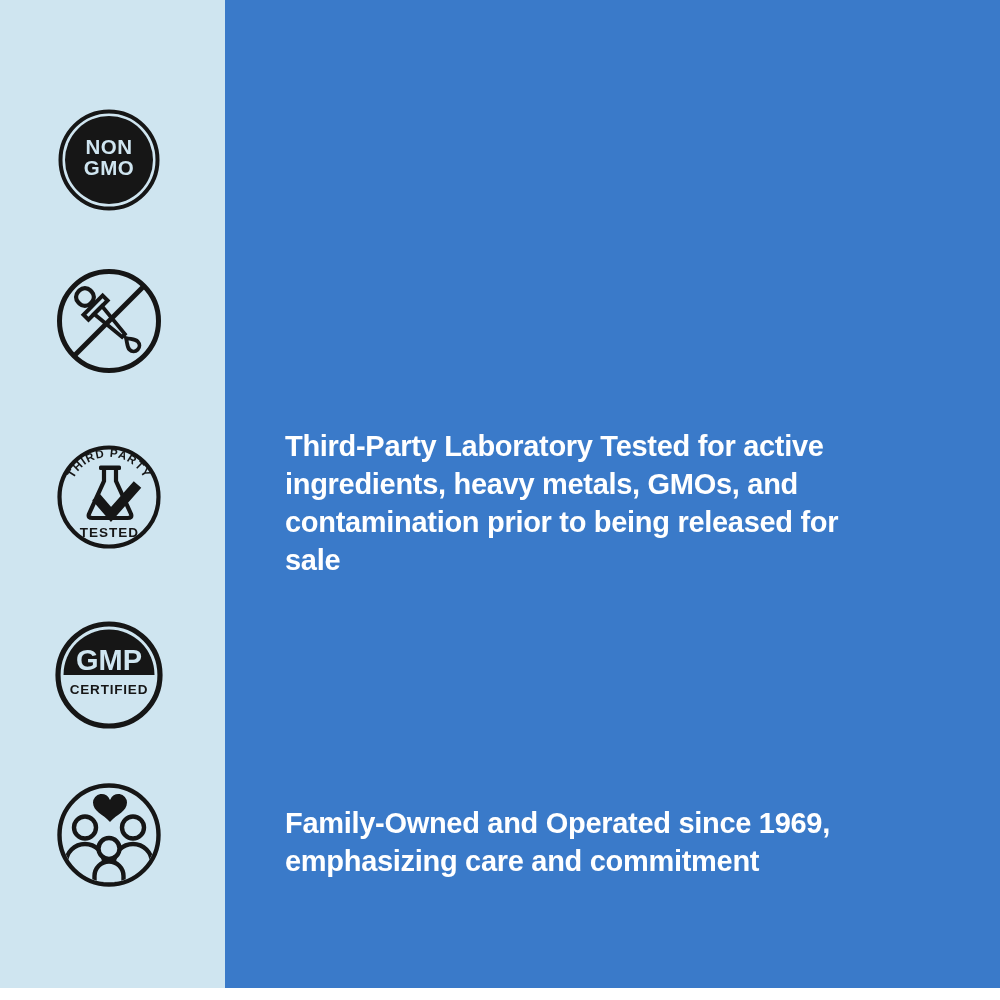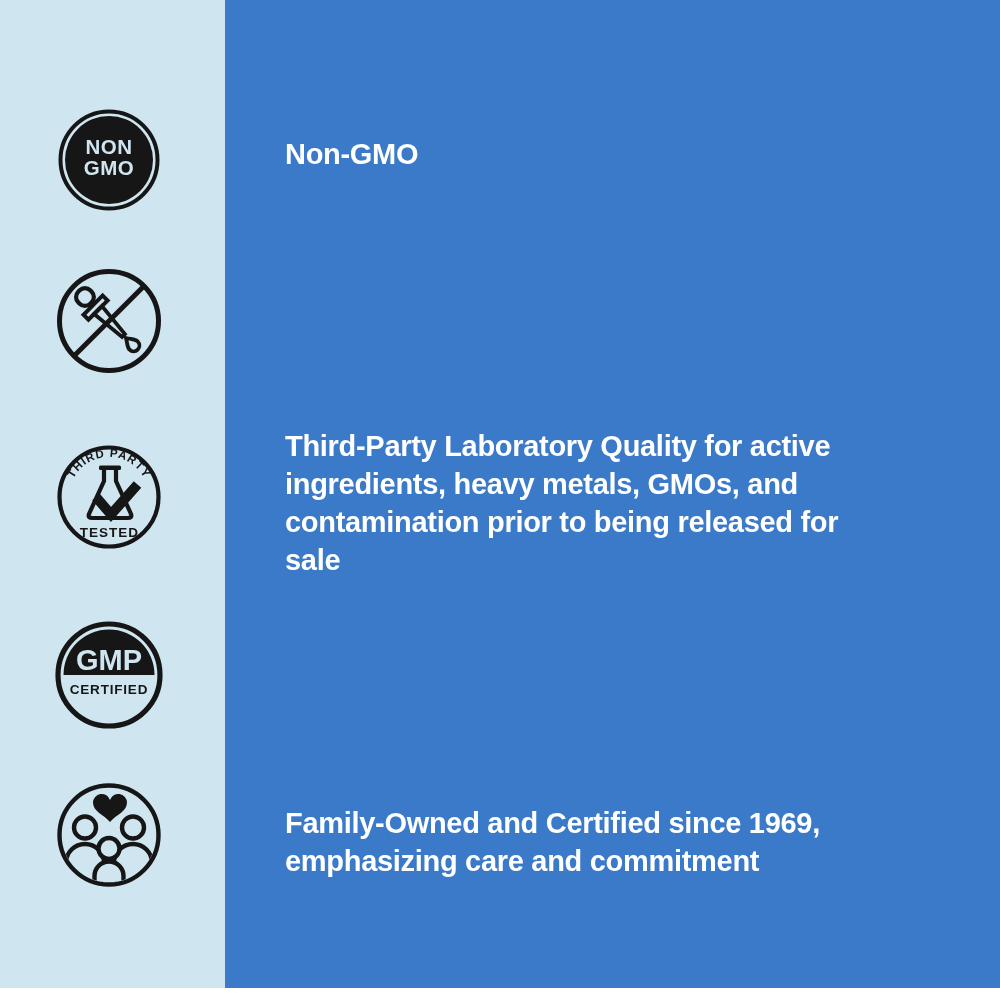--- a/index.html
+++ b/index.html
@@ -36,21 +36,20 @@
 <div class="page">
   <div class="icon-column"></div>
   <div class="content-panel"></div>
 
   <svg class="icon" style="top:105px" viewBox="0 0 110 110">
     <circle class="stroke" cx="55" cy="55" r="48.5" stroke-width="4"></circle>
     <circle class="fillblk" cx="55" cy="55" r="44"></circle>
     <text class="knockout" x="55" y="49" font-size="20.5" letter-spacing="0.5" text-anchor="middle">NON</text>
     <text class="knockout" x="55" y="70" font-size="20.5" letter-spacing="0.5" text-anchor="middle">GMO</text>
   </svg>
-  <div class="feature-text" style="top:135px">Non-GMO</div>
 
   <svg class="icon" style="top:266px" viewBox="0 0 110 110">
     <circle class="stroke" cx="55" cy="55" r="49.5" stroke-width="5"></circle>
     <g transform="rotate(-45 55 55)">
       <rect class="stroke" x="46.5" y="12.5" width="17" height="17" rx="7.5" stroke-width="4.2"></rect>
       <rect class="stroke" x="41.5" y="32.5" width="27" height="7" stroke-width="4"></rect>
       <path class="stroke" d="M49.5,39.5 L53,75.5 L57,75.5 L60.5,39.5 Z" stroke-width="3.8"></path>
       <path class="stroke" d="M55,79 C52.5,83.5 49.2,86.3 49.2,89.8 A5.8,5.8 0 0 0 60.8,89.8 C60.8,86.3 57.5,83.5 55,79 Z" stroke-width="3.8"></path>
     </g>
     <line class="stroke" x1="90" y1="20" x2="20" y2="90" stroke-width="5"></line>
@@ -62,21 +61,21 @@
       <path id="tpArc" d="M17.4,41.3 A40,40 0 0 1 92.6,41.3" fill="none"></path>
     </defs>
     <text class="blktxt" font-size="11.5" letter-spacing="1" text-anchor="middle">
       <textPath href="#tpArc" startOffset="50%">THIRD PARTY</textPath>
     </text>
     <rect class="fillblk" x="45" y="23.5" width="22" height="4.5" rx="1.5"></rect>
     <path class="stroke" d="M50,28 L50,39 L35,72 Q33.5,76 38.5,76 L73.5,76 Q78.5,76 77,72 L62,39 L62,28" stroke-width="4.2"></path>
     <path class="stroke" d="M42,55 L57,72.5 L83.5,42.5" stroke-width="10"></path>
     <text class="blktxt" x="55.5" y="95" font-size="13.5" letter-spacing="1" text-anchor="middle">TESTED</text>
   </svg>
-  <div class="feature-text" style="top:427px">Third-Party Laboratory Quality for active
+  <div class="feature-text" style="top:427px">Third-Party Laboratory Tested for active
 ingredients, heavy metals, GMOs, and
 contamination prior to being released for
 sale</div>
 
   <svg class="icon" style="top:620px" viewBox="0 0 110 110">
     <circle class="stroke" cx="55" cy="55" r="51" stroke-width="5.2"></circle>
     <path class="fillblk" d="M9.5,55 A45.5,45.5 0 0 1 100.5,55 Z"></path>
     <text class="knockout" x="55" y="49.5" font-size="29" text-anchor="middle">GMP</text>
     <text class="blktxt" x="55" y="73.5" font-size="13.5" letter-spacing="0.8" text-anchor="middle">CERTIFIED</text>
   </svg>
@@ -91,15 +90,15 @@
       <circle class="stroke" cx="31" cy="47.5" r="11" stroke-width="4.4"></circle>
       <path class="stroke" d="M12,104 L12,83 A19,19 0 0 1 31,64 A19,19 0 0 1 50,83 L50,104" stroke-width="4.4"></path>
       <circle class="stroke" cx="79" cy="47.5" r="11" stroke-width="4.4"></circle>
       <path class="stroke" d="M60,104 L60,83 A19,19 0 0 1 79,64 A19,19 0 0 1 98,83 L98,104" stroke-width="4.4"></path>
       <path class="fillblk" d="M56,42 c-7,-8 -17,-10.5 -17,-19.5 a8.7,8.7 0 0 1 17,-2.5 a8.7,8.7 0 0 1 17,2.5 c0,9 -10,11.5 -17,19.5 z"></path>
       <circle class="fillbg" cx="55" cy="68.5" r="10.5" stroke="var(--icon-black)" stroke-width="4.4"></circle>
       <path class="fillbg" d="M40.5,104 L40.5,96 A14.5,14.5 0 0 1 55,81.5 A14.5,14.5 0 0 1 69.5,96 L69.5,104" stroke="var(--icon-black)" stroke-width="4.4"></path>
     </g>
     <circle class="stroke" cx="55" cy="55" r="49.5" stroke-width="4.4"></circle>
   </svg>
-  <div class="feature-text" style="top:804px">Family-Owned and Certified since 1969,
+  <div class="feature-text" style="top:804px">Family-Owned and Operated since 1969,
 emphasizing care and commitment</div>
 </div>
 
 </body></html>

